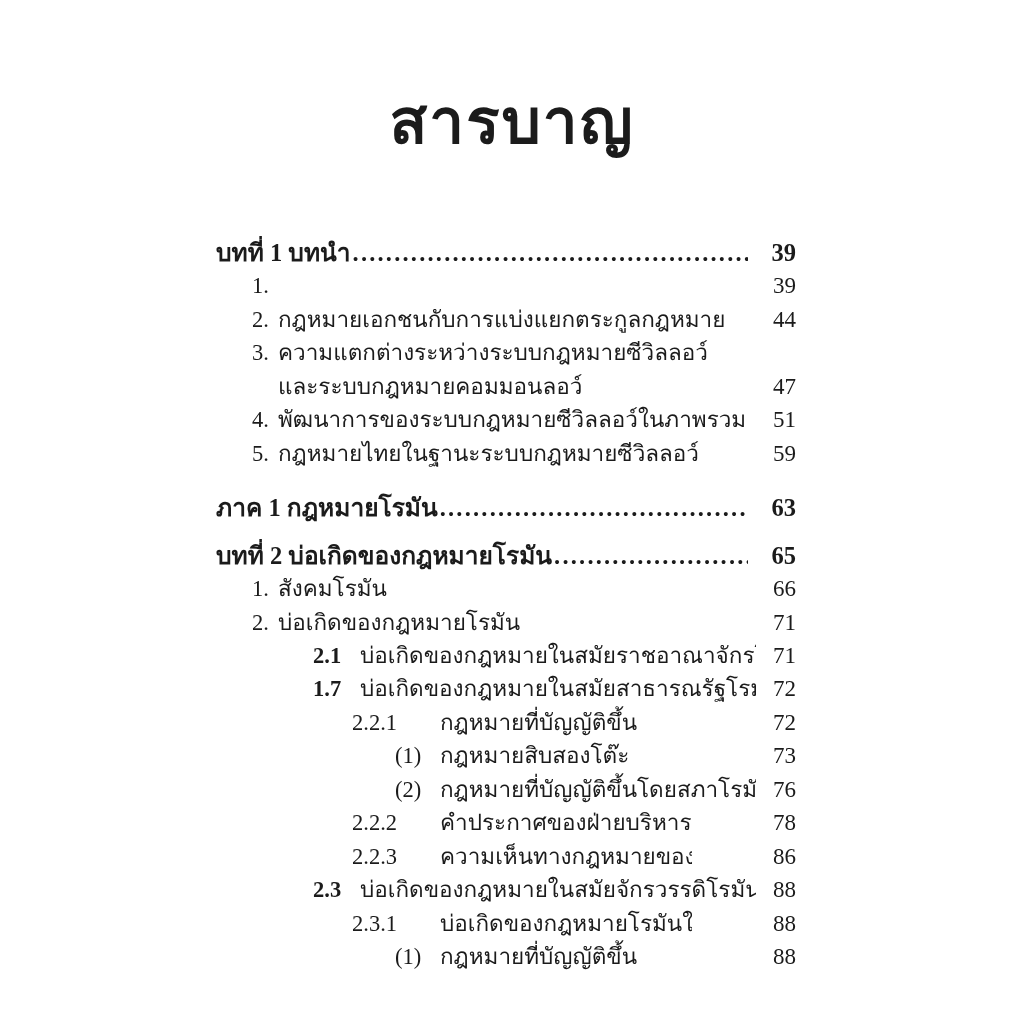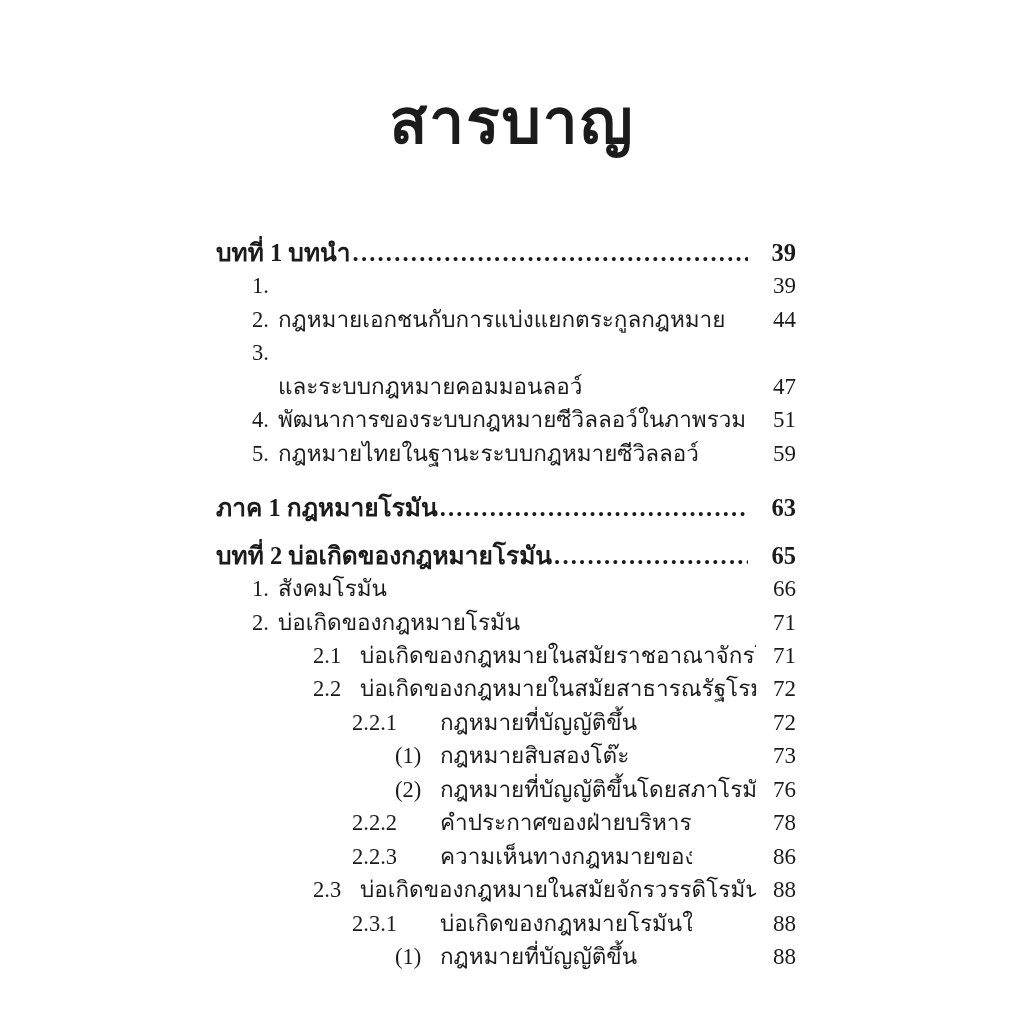--- a/index.html
+++ b/index.html
@@ -49,21 +49,21 @@
   .row.chapter {
     font-size: 24.5px;
     font-weight: bold;
   }
   .row.gap-lg { margin-top: 21px; }
   .row.gap-sm { margin-top: 14px; }
   .num   { flex: 0 0 auto; display: inline-block; }
   .lv1 { padding-left: 36px;  }
   .lv1 .num { width: 26px; }
   .lv2 { padding-left: 97px;  }
-  .lv2 .num { width: 47px; }
+  .lv2 .num { width: 47px; font-weight: bold; }
   .lv3 { padding-left: 136px; gap: 32px; }
   .lv3 .num { width: 56px; }
   .lv4 { padding-left: 179px; }
   .lv4 .num { width: 45px; }
   .cont { padding-left: 62px; }
   .entry-text { flex: 0 1 auto; overflow: hidden; }
   .spacer { flex: 1 1 0; }
   .leader {
     flex: 1 1 0;
     overflow: hidden;
@@ -101,20 +101,21 @@
         <span class="pagenum">39</span>
       </div>
       <div class="row lv1">
         <span class="num">2.</span>
         <span class="entry-text">กฎหมายเอกชนกับการแบ่งแยกตระกูลกฎหมาย</span>
         <span class="spacer"></span>
         <span class="pagenum">44</span>
       </div>
       <div class="row lv1">
         <span class="num">3.</span>
+        <span class="entry-text">ความแตกต่างระหว่างระบบกฎหมายซีวิลลอว์</span>
         <span class="spacer"></span>
         <span class="pagenum"></span>
       </div>
       <div class="row cont">
         <span class="entry-text">และระบบกฎหมายคอมมอนลอว์</span>
         <span class="spacer"></span>
         <span class="pagenum">47</span>
       </div>
       <div class="row lv1">
         <span class="num">4.</span>
@@ -150,21 +151,21 @@
         <span class="spacer"></span>
         <span class="pagenum">71</span>
       </div>
       <div class="row lv2">
         <span class="num">2.1</span>
         <span class="entry-text">บ่อเกิดของกฎหมายในสมัยราชอาณาจักรโรมัน</span>
         <span class="spacer"></span>
         <span class="pagenum">71</span>
       </div>
       <div class="row lv2">
-        <span class="num">2.2</span>
+        <span class="num">1.7</span>
         <span class="entry-text">บ่อเกิดของกฎหมายในสมัยสาธารณรัฐโรมัน</span>
         <span class="spacer"></span>
         <span class="pagenum">72</span>
       </div>
       <div class="row lv3">
         <span class="num">2.2.1</span>
         <span class="entry-text">กฎหมายที่บัญญัติขึ้น</span>
         <span class="spacer"></span>
         <span class="pagenum">72</span>
       </div>

